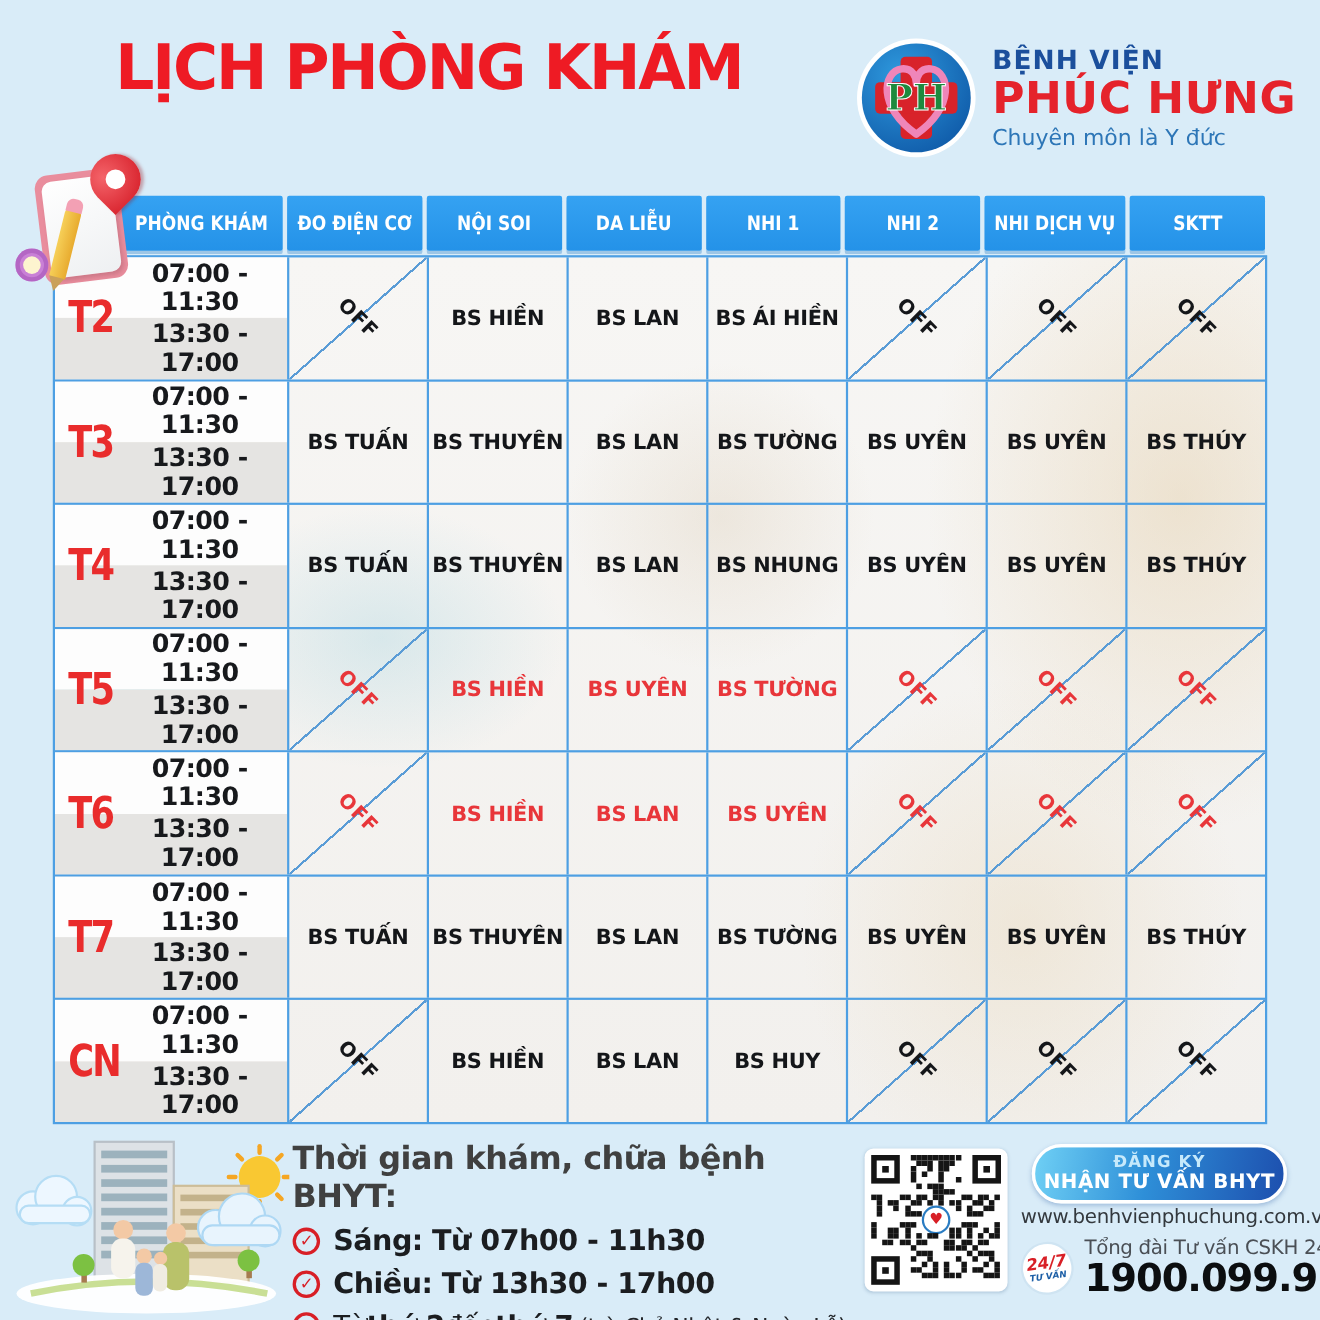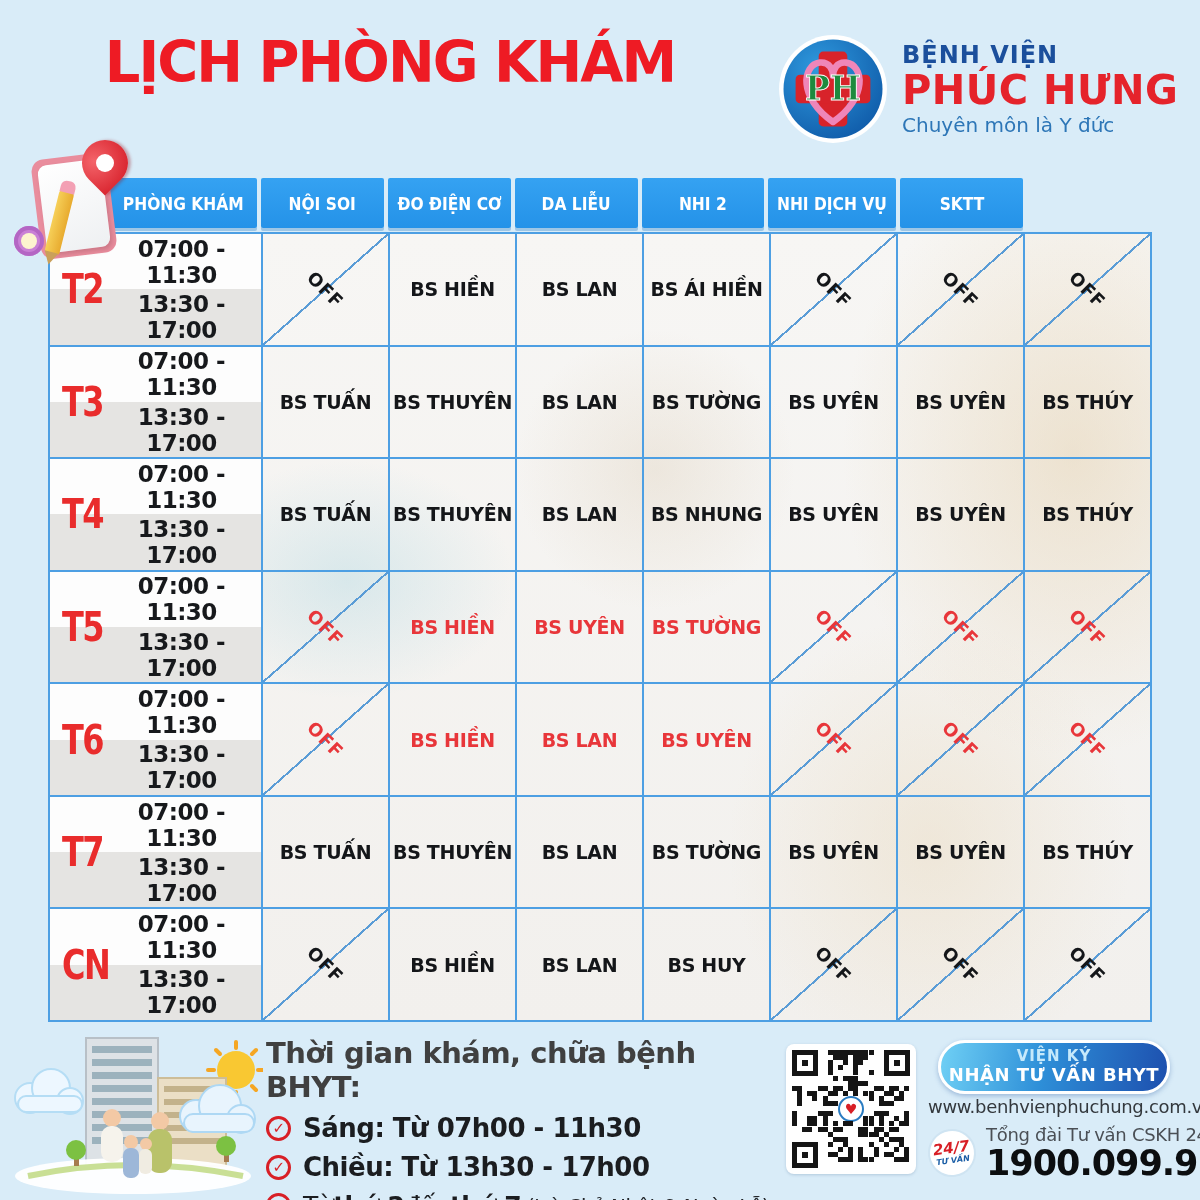--- a/index.html
+++ b/index.html
@@ -142,27 +142,30 @@
     <div class="pencil"></div>
     <div class="map-pin"></div>
   </div>
 
   <div class="table-wrap">
     <div class="thead">
       <div class="hcell first">
           <span class="hlabel">PHÒNG KHÁM</span>
         </div>
       <div class="hcell">
+          <span class="hlabel">ĐO ĐIỆN CƠ</span>
+        </div>
+      <div class="hcell">
           <span class="hlabel">NỘI SOI</span>
-        </div>
-      <div class="hcell">
-          <span class="hlabel">ĐO ĐIỆN CƠ</span>
         </div>
       <div class="hcell">
           <span class="hlabel">DA LIỄU</span>
+        </div>
+      <div class="hcell">
+          <span class="hlabel">NHI 1</span>
         </div>
       <div class="hcell">
           <span class="hlabel">NHI 2</span>
         </div>
       <div class="hcell">
           <span class="hlabel">NHI DỊCH VỤ</span>
         </div>
       <div class="hcell">
           <span class="hlabel">SKTT</span>
         </div>
@@ -634,21 +637,21 @@
         <div class="qm" style="left: 71.4px; top: 107.1px;"></div>
         <div class="qm" style="left: 76.5px; top: 107.1px;"></div>
         <div class="qm" style="left: 102px; top: 107.1px;"></div>
         <div class="qm" style="left: 107.1px; top: 107.1px;"></div>
         <div class="qm" style="left: 112.2px; top: 107.1px;"></div>
       </div>
   </div>
 
   <div class="cta-col">
     <div class="cta-button">
-      <span class="cta-line1">VIỆN KÝ</span>
+      <span class="cta-line1">ĐĂNG KÝ</span>
       <span class="cta-line2">NHẬN TƯ VẤN BHYT</span>
     </div>
     <div class="website">www.benhvienphuchung.com.vn</div>
     <div class="hotline">
       <div class="badge-247">
         <span class="badge-top">24/7</span>
         <span class="badge-bottom">TƯ VẤN</span>
       </div>
       <div class="hotline-text">
         <div class="hotline-label">Tổng đài Tư vấn CSKH 24/7</div>

